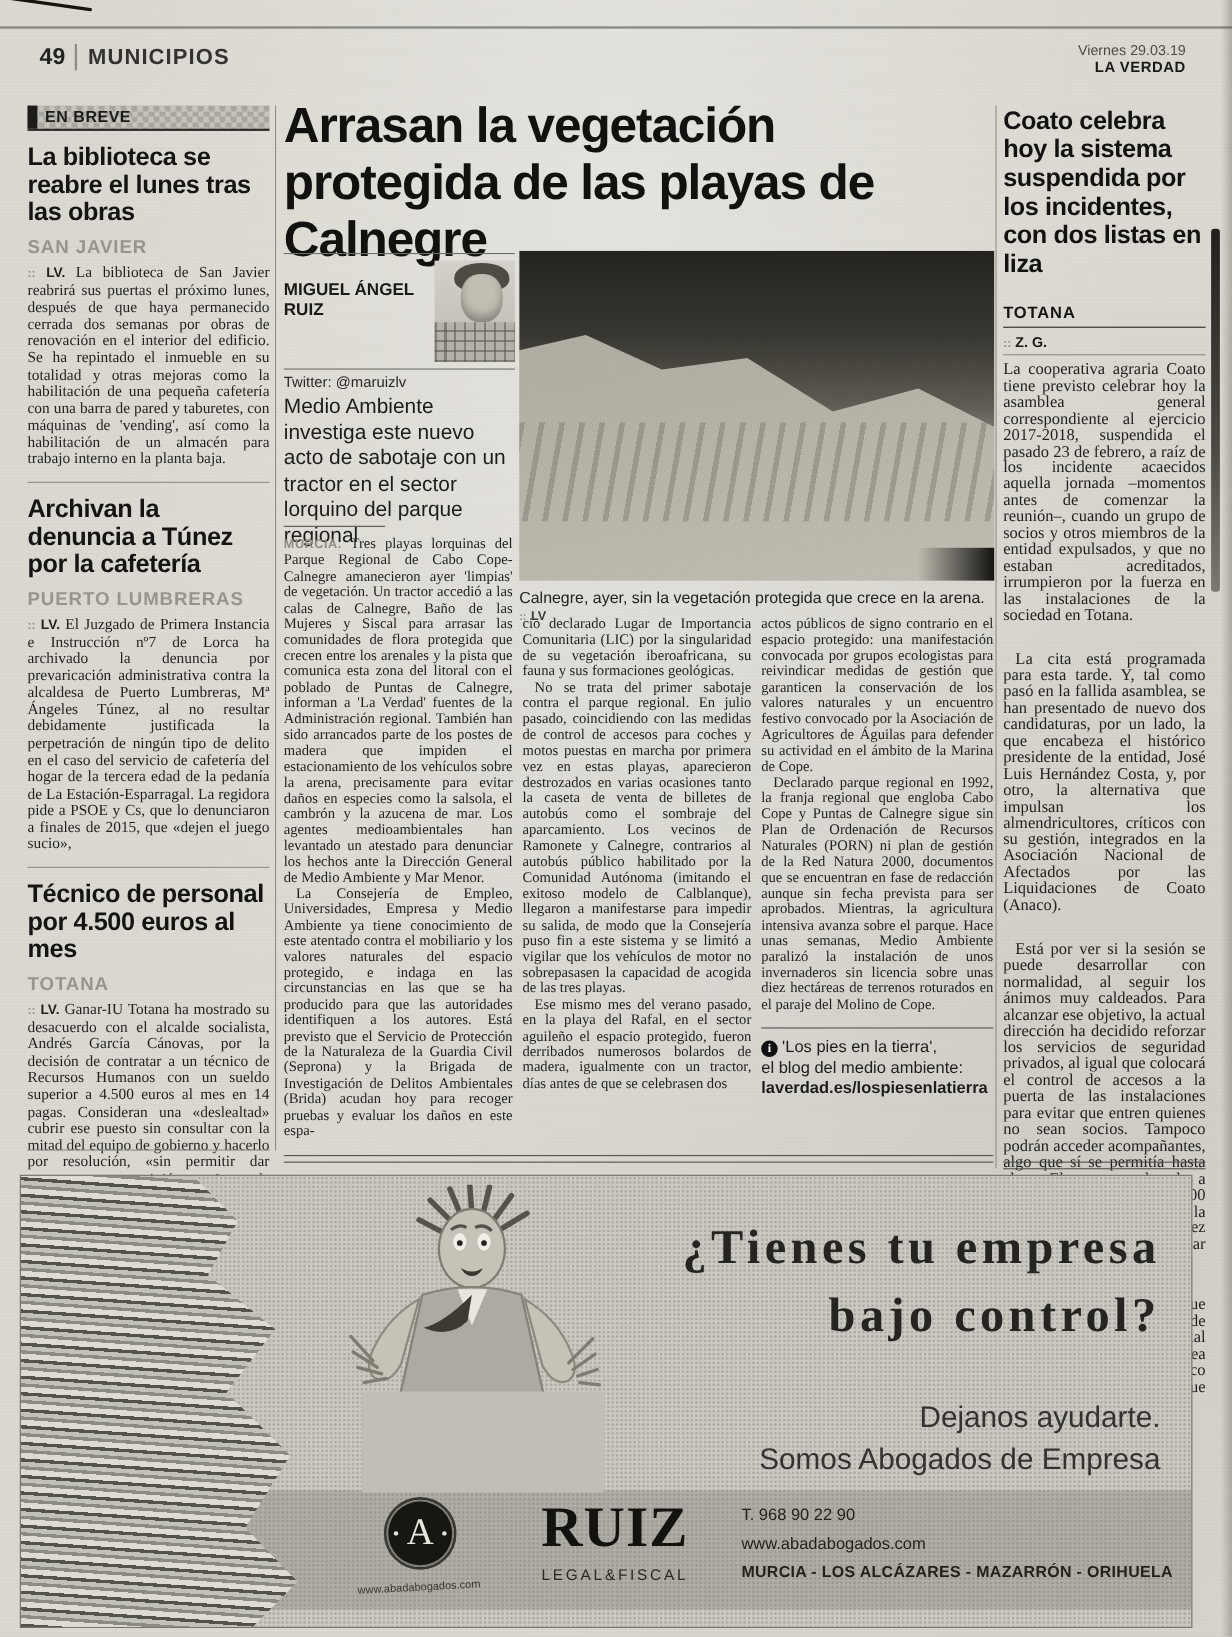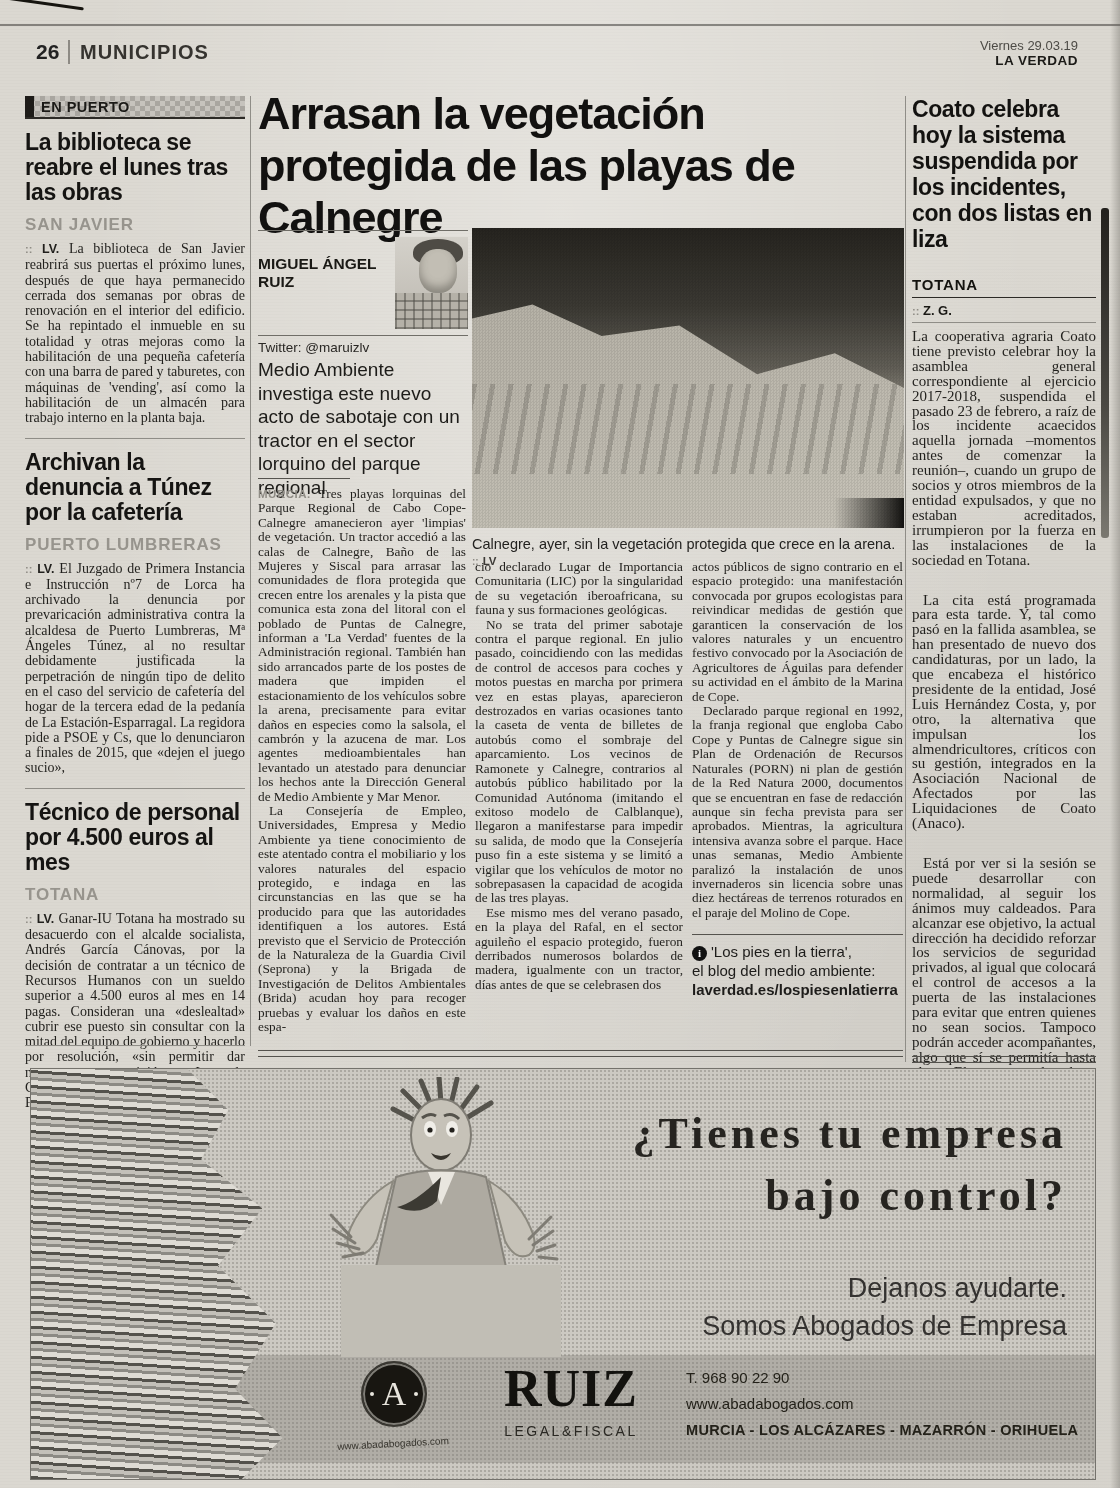--- a/index.html
+++ b/index.html
@@ -84,21 +84,21 @@
   
   .coato{position:absolute;left:912px;top:96px;width:184px;}
   .coato-headline{margin:0;font-size:23px;line-height:26px;font-weight:bold;letter-spacing:-.4px;color:#131210;}
   .coato-kicker{margin-top:24px;font-size:15px;font-weight:bold;color:#14130f;letter-spacing:.8px;border-bottom:1.5px solid #2b2925;padding-bottom:4px;}
   .coato-byline{padding:5px 0 4px 0;border-bottom:1px solid #8f8d87;font-size:13px;font-weight:bold;color:#1a1915;}
   .coato-body{font-family:"Liberation Serif",serif;font-size:15px;line-height:14.9px;text-align:justify;color:#201f1c;margin-top:6px;}
   .coato-body p{margin:0;}
   .coato-body p.ind{text-indent:11px;margin-top:25px;}
   .coato-end-rule{position:absolute;left:912px;top:1056px;width:184px;height:5px;border-top:1px solid #54524d;border-bottom:1px solid #54524d;}
   
-  .ad{position:absolute;left:30px;top:1068px;width:1064px;height:410px;border:1px solid #74726c;overflow:hidden;
+  .ad{position:absolute;left:18px;top:1068px;width:1064px;height:410px;border:1px solid #74726c;overflow:hidden;
     background-color:#ccc9c2;background-image:radial-gradient(rgba(110,108,102,.35) 1px, transparent 1.3px);background-size:4px 4px;}
   .ad-band{position:absolute;left:0;bottom:16px;width:100%;height:108px;background:rgba(122,120,114,.35);}
   .ad-stack{position:absolute;left:0;top:0;width:340px;height:410px;
     background:repeating-linear-gradient(4deg,#54524c 0 3px,#dedbd4 3px 8px,#8c8a84 8px 11px,#c3c0b9 11px 15px);
     clip-path:polygon(0 0,46% 0,58% 10%,50% 22%,68% 34%,55% 48%,72% 62%,60% 78%,74% 90%,62% 100%,0 100%);}
   .ad-man{position:absolute;left:250px;top:8px;}
   .ad-headline{position:absolute;right:28px;top:34px;width:620px;text-align:right;font-family:"Liberation Serif",serif;font-weight:bold;color:#262420;font-size:44px;line-height:62px;letter-spacing:4px;}
   .ad-sub{position:absolute;right:28px;top:200px;width:520px;text-align:right;font-size:27px;line-height:38px;color:#343230;}
   .ad-logo{position:absolute;left:330px;bottom:52px;width:62px;height:62px;border-radius:50%;background:#181611;border:2px solid #3a3832;box-shadow:inset 0 0 0 2px rgba(230,228,220,.5);display:flex;align-items:center;justify-content:center;}
   .ad-logo-a{color:#e8e5dd;font-family:"Liberation Serif",serif;font-size:34px;line-height:34px;}
@@ -113,33 +113,33 @@
 </head>
 <body>
 
 <div class="page">
   <div class="scan-top-rule"></div>
   <div class="scan-streak"></div>
   <div class="scan-right-edge"></div>
   <div class="scan-right-smear"></div>
 
   <header class="masthead">
-    <div class="page-no">26</div>
+    <div class="page-no">49</div>
     <div class="sec-divider"></div>
     <div class="section">MUNICIPIOS</div>
     <div class="date-block">
       <div class="date">Viernes 29.03.19</div>
       <div class="brand">LA VERDAD</div>
     </div>
   </header>
 
   <aside class="briefs">
     <div class="briefs-band">
       <span class="band-chip"></span>
-      <span class="band-label">EN PUERTO</span>
+      <span class="band-label">EN BREVE</span>
     </div>
 
     <article>
       <h2 class="brief-title">La biblioteca se reabre el lunes tras las obras</h2>
       <div class="kicker">SAN JAVIER</div>
       <p class="brief-body"><span class="lv-marks">::</span> <span class="lv">LV.</span> <span>La biblioteca de San Javier reabrirá sus puertas el próximo lunes, después de que haya permanecido cerrada dos semanas por obras de renovación en el interior del edificio. Se ha repintado el inmueble en su totalidad y otras mejoras como la habilitación de una pequeña cafetería con una barra de pared y taburetes, con máquinas de 'vending', así como la habilitación de un almacén para trabajo interno en la planta baja.</span></p>
       <hr class="brief-rule">
     </article>
 
     <article>

